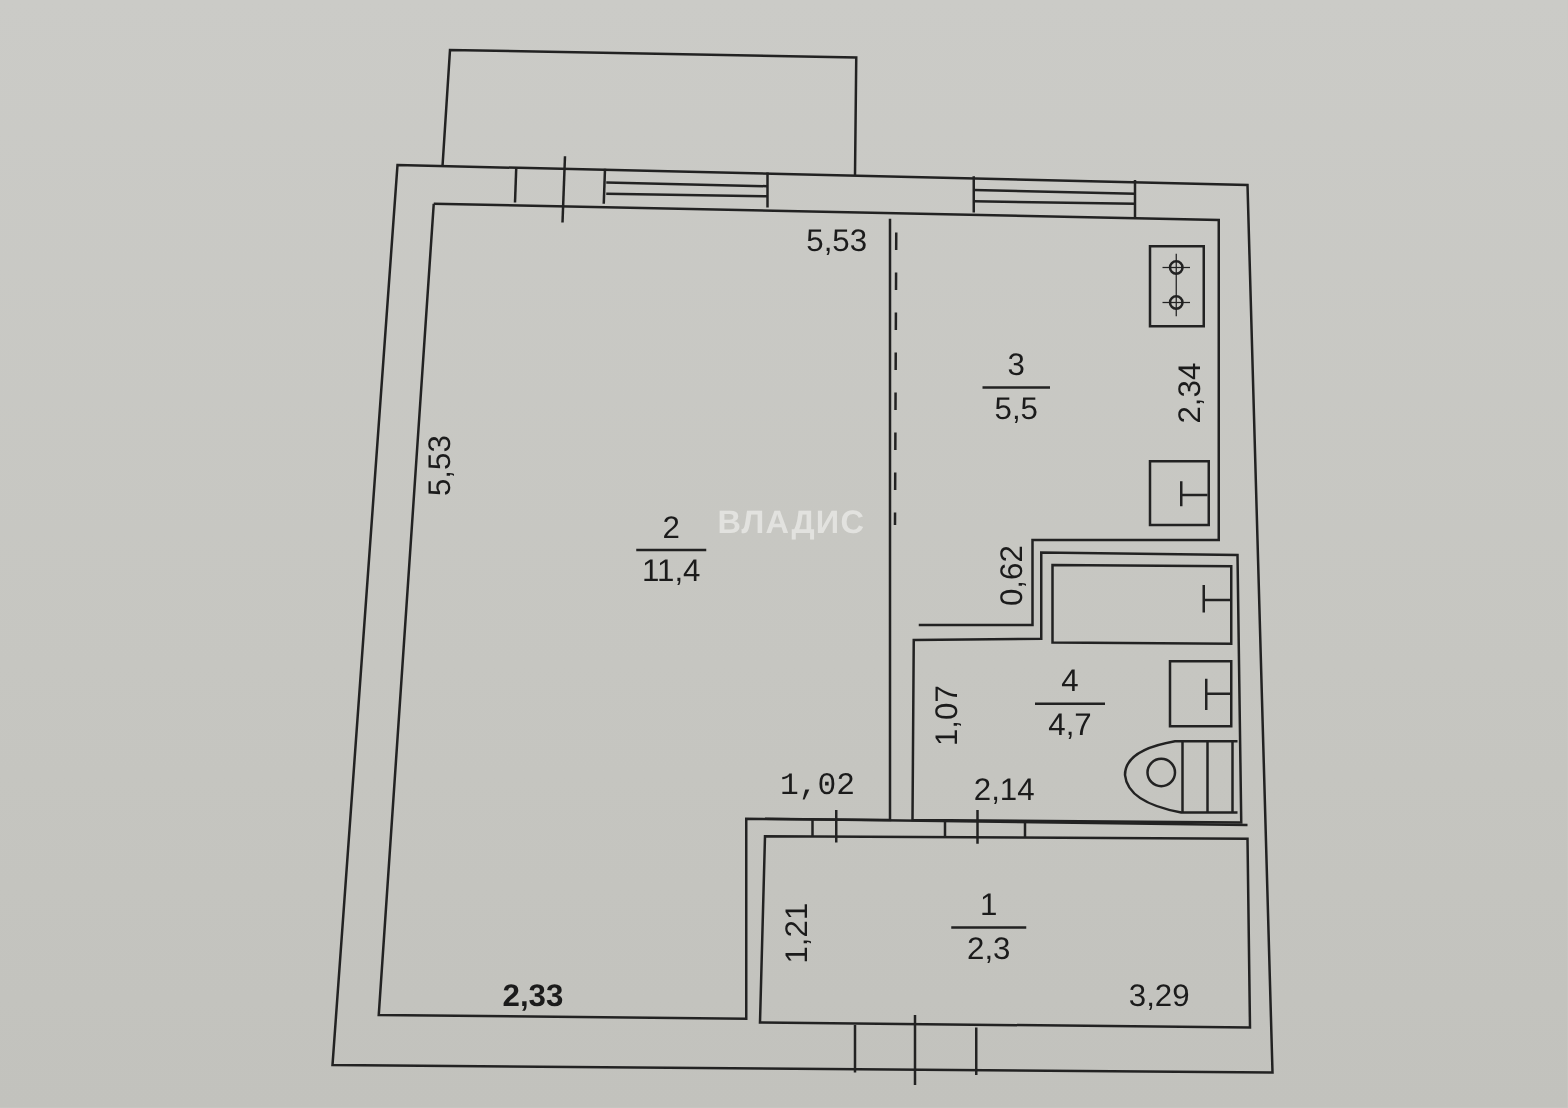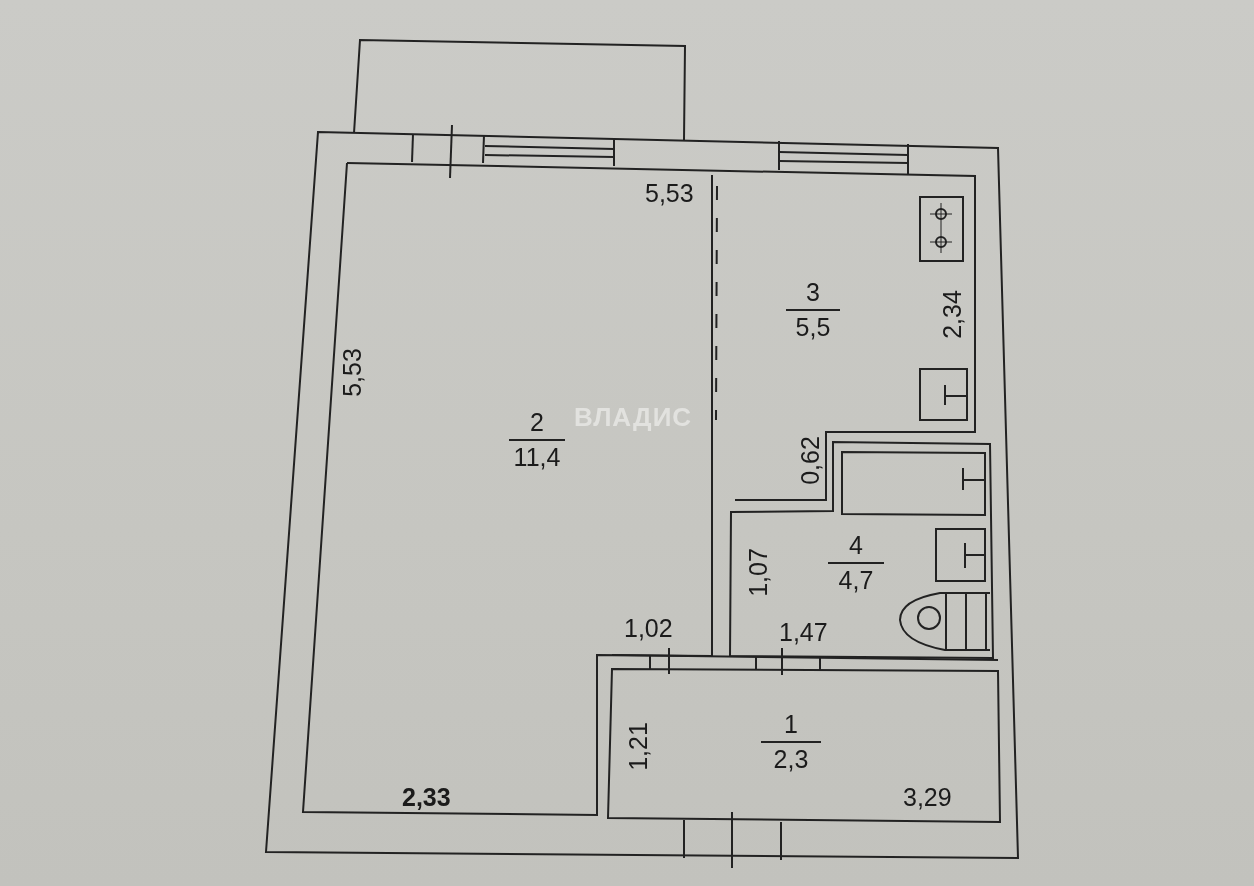--- a/index.html
+++ b/index.html
@@ -121,17 +121,17 @@
   <span class="num">1</span>
   <span class="bar" style="width:60px;"></span>
   <span class="area">2,3</span>
 </div>
 
 <div class="lbl" style="left:645px; top:181px;">5,53</div>
 <div class="lbl vert" style="left:328px; top:360px;">5,53</div>
 <div class="lbl vert" style="left:928px; top:302px;">2,34</div>
 <div class="lbl vert" style="left:786px; top:448px;">0,62</div>
 <div class="lbl vert" style="left:734px; top:560px;">1,07</div>
-<div class="lbl" style="left:624px; top:616px;">1,02</div>
-<div class="lbl" style="left:779px; top:620px;">1,47</div>
+<div class="lbl" style="left:624px; top:616px;font-family:Liberation Mono, monospace;">1,02</div>
+<div class="lbl" style="left:779px; top:620px;">2,14</div>
 <div class="lbl vert" style="left:614px; top:734px;">1,21</div>
 <div class="lbl" style="left:402px; top:785px;font-weight:bold;">2,33</div>
 <div class="lbl" style="left:903px; top:785px;">3,29</div>
 
 </body></html>

